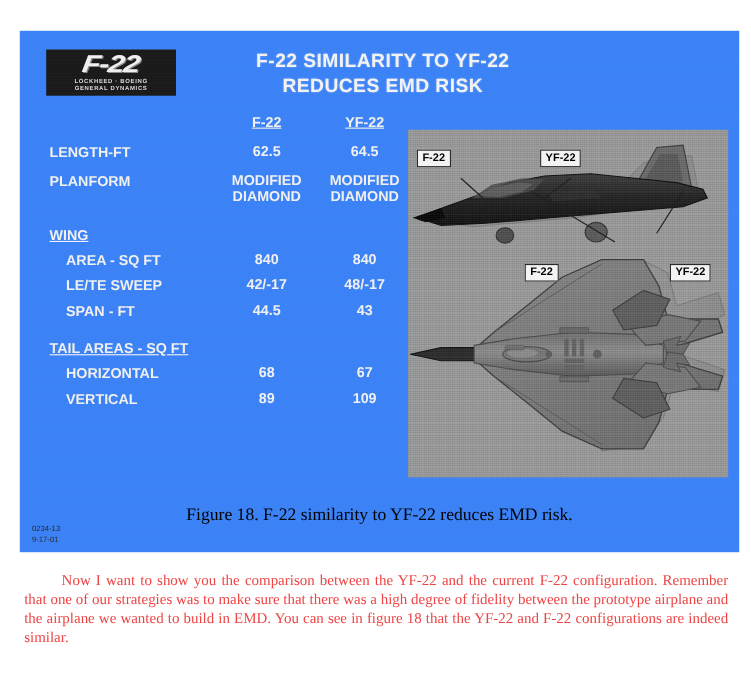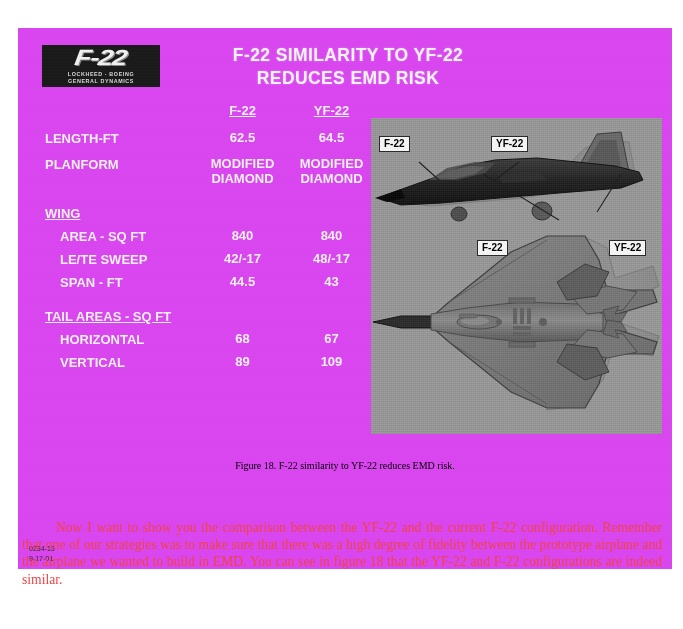--- a/index.html
+++ b/index.html
@@ -10,22 +10,22 @@
     width: 683px; height: 629px;
     position: relative;
     font-family: "Liberation Serif", "DejaVu Serif", serif;
     overflow: hidden;
   }
 
   
   #slide {
     position: absolute;
     left: 18px; top: 28px;
-    width: 654px; height: 541px;
-    background: #d946ef;
+    width: 654px; height: 474px;
+    background: #3b82f6;
     overflow: hidden;
   }
   #slide::after{
     content:"";
     position:absolute; inset:0;
     background:
       repeating-linear-gradient(0deg, rgba(255,255,255,.012) 0 1px, rgba(0,0,0,0) 1px 3px);
     pointer-events:none;
   }
 
@@ -142,21 +142,21 @@
     white-space: nowrap;
     z-index: 5;
   }
 
   
   #caption {
     position: absolute;
     left: 18px; top: 460px;
     width: 654px;
     text-align: center;
-    font-size: 10px;
+    font-size: 16px;
     color: #000;
   }
 
   
   #bodytext {
     position: absolute;
     left: 22px; top: 505px;
     width: 640px;
     font-size: 13.6px;
     line-height: 17.4px;

